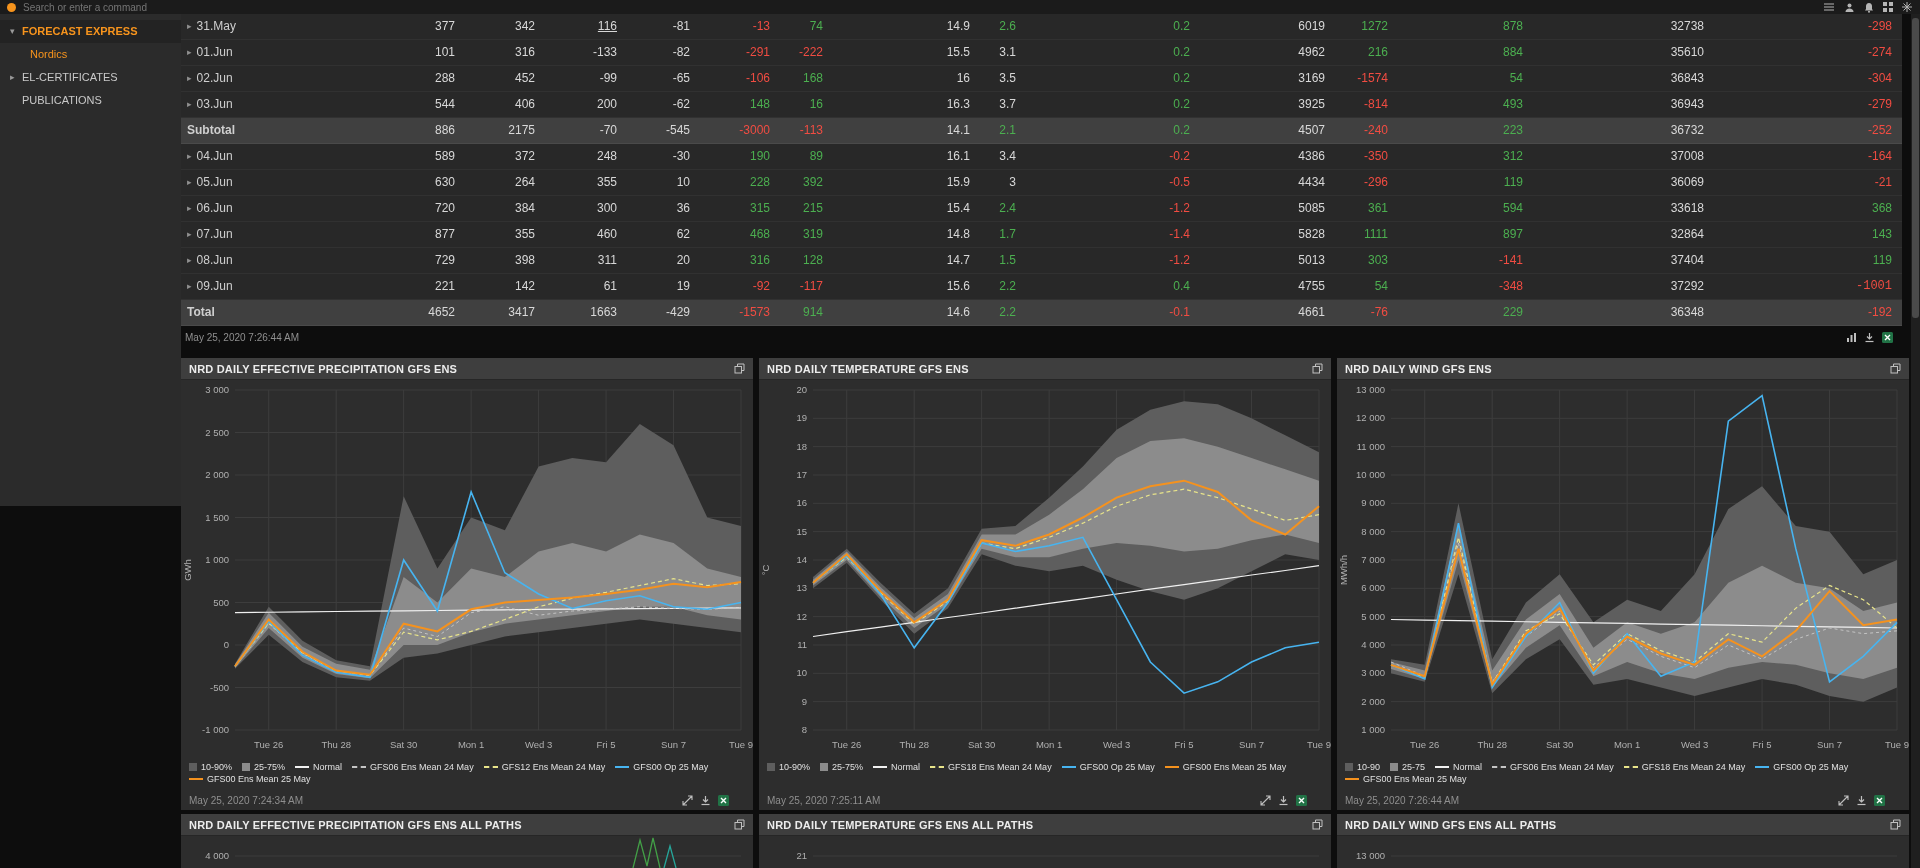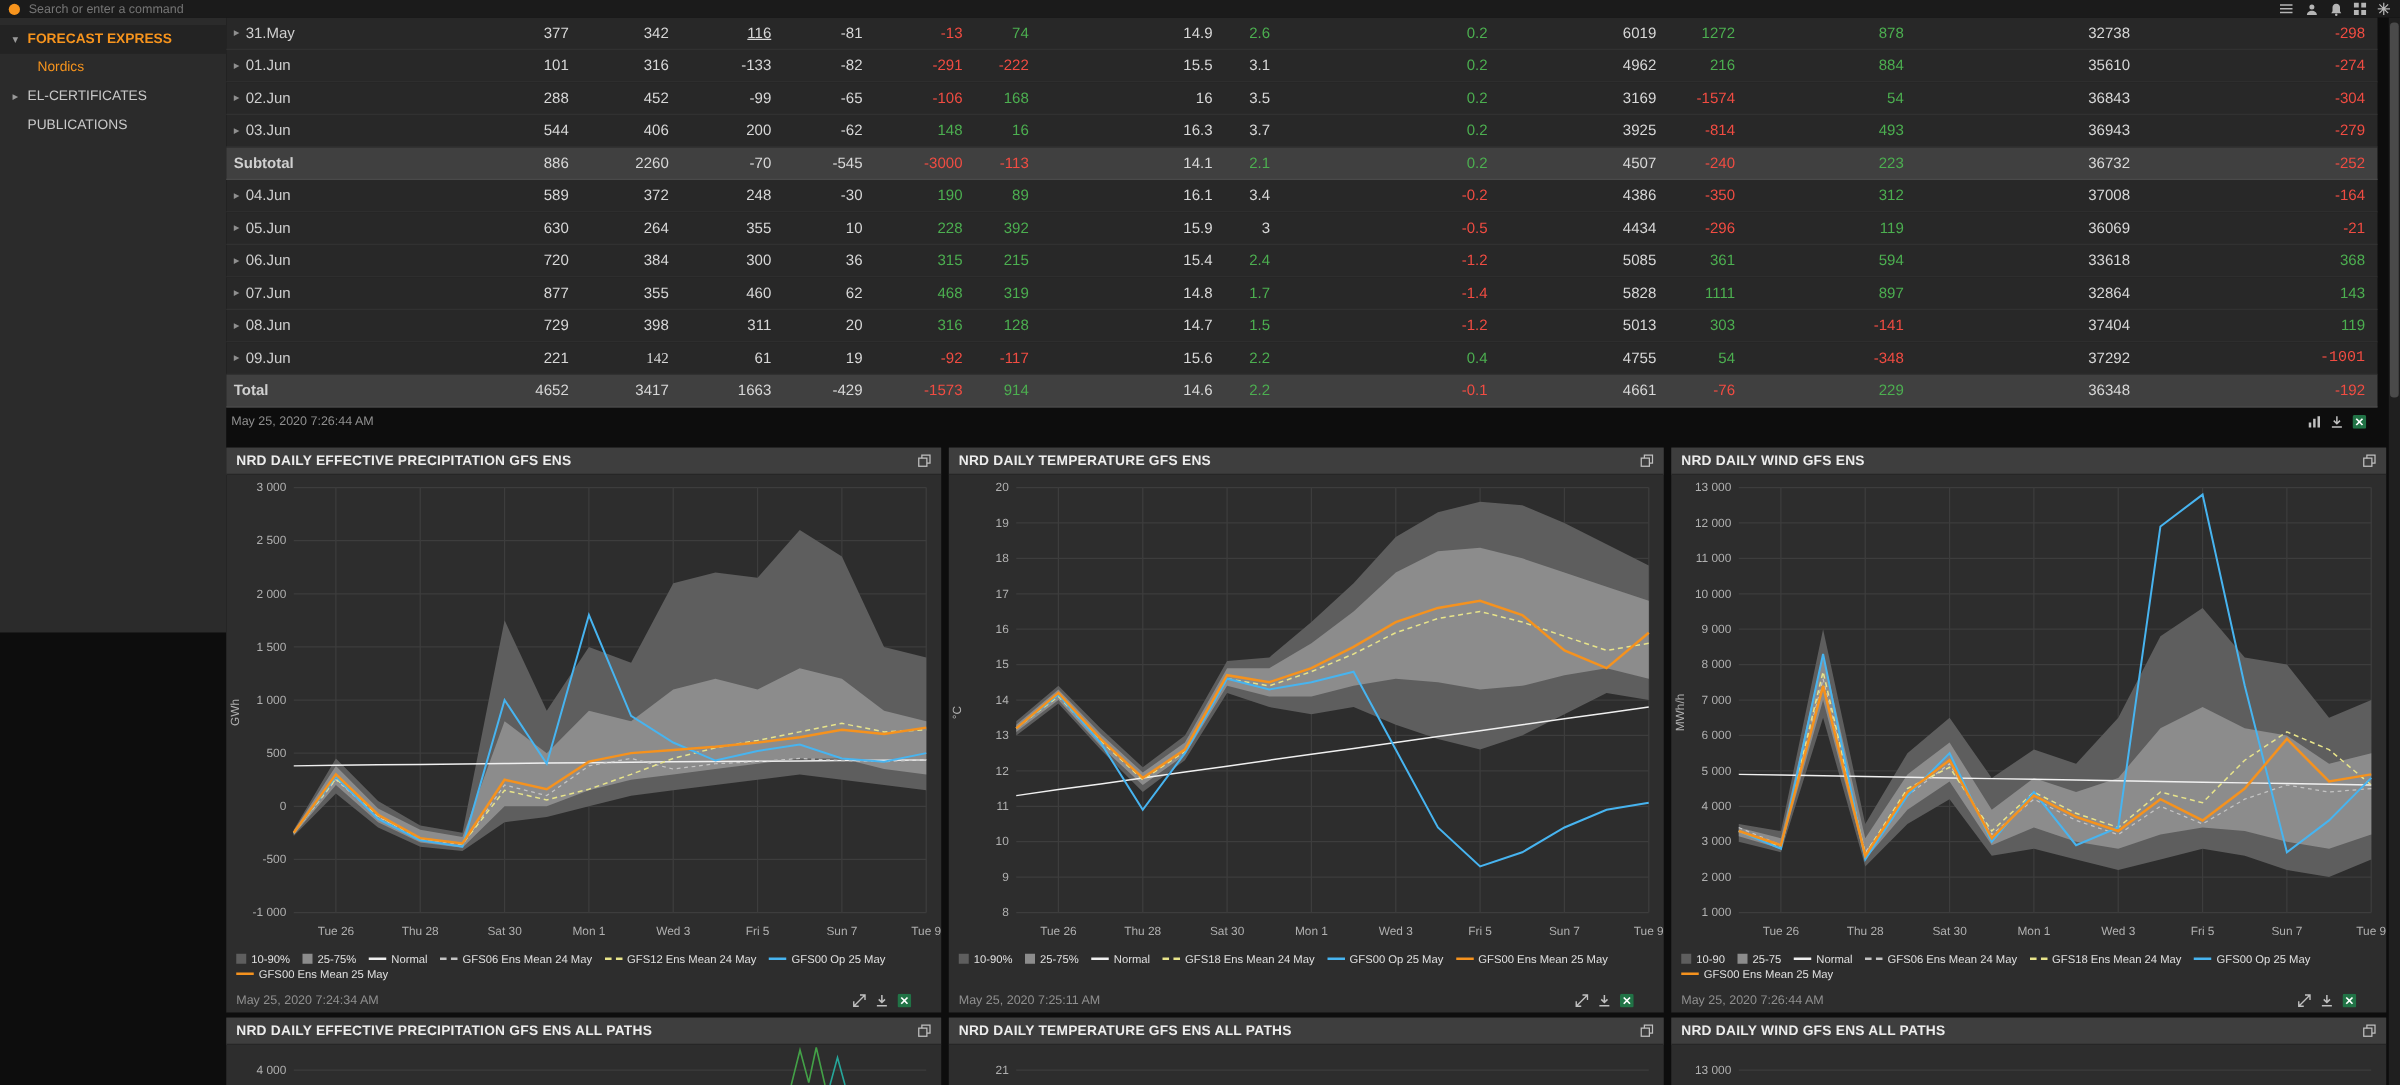--- a/index.html
+++ b/index.html
@@ -203,21 +203,21 @@
       <div class="cell r" style="width: 63px;">-814</div>
       <div class="cell g" style="width: 135px;">493</div>
       <div class="cell" style="width: 181px;">36943</div>
       <div class="cell r" style="width: 188px;">-279</div>
     </div>
     <div class="trow agg">
       <div class="cell rlabel" style="width: 100px;">
         <span>Subtotal</span>
       </div>
       <div class="cell" style="width: 184px;">886</div>
-      <div class="cell" style="width: 80px;">2260</div>
+      <div class="cell" style="width: 80px;">2175</div>
       <div class="cell" style="width: 82px;">-70</div>
       <div class="cell" style="width: 73px;">-545</div>
       <div class="cell r" style="width: 80px;">-3000</div>
       <div class="cell r" style="width: 53px;">-113</div>
       <div class="cell" style="width: 147px;">14.1</div>
       <div class="cell g" style="width: 46px;">2.1</div>
       <div class="cell g" style="width: 174px;">0.2</div>
       <div class="cell" style="width: 135px;">4507</div>
       <div class="cell r" style="width: 63px;">-240</div>
       <div class="cell g" style="width: 135px;">223</div>
@@ -323,21 +323,21 @@
       <div class="cell r" style="width: 135px;">-141</div>
       <div class="cell" style="width: 181px;">37404</div>
       <div class="cell g" style="width: 188px;">119</div>
     </div>
     <div class="trow">
       <div class="cell rlabel" style="width: 100px;">
         <span class="rtri">▸</span>
         <span>09.Jun</span>
       </div>
       <div class="cell" style="width: 184px;">221</div>
-      <div class="cell" style="width: 80px; font-family: Liberation Serif, serif;">142</div>
+      <div class="cell" style="width: 80px;">142</div>
       <div class="cell" style="width: 82px;">61</div>
       <div class="cell" style="width: 73px;">19</div>
       <div class="cell r" style="width: 80px;">-92</div>
       <div class="cell r" style="width: 53px;">-117</div>
       <div class="cell" style="width: 147px;">15.6</div>
       <div class="cell g" style="width: 46px;">2.2</div>
       <div class="cell g" style="width: 174px;">0.4</div>
       <div class="cell" style="width: 135px;">4755</div>
       <div class="cell g" style="width: 63px;">54</div>
       <div class="cell r" style="width: 135px;">-348</div>

